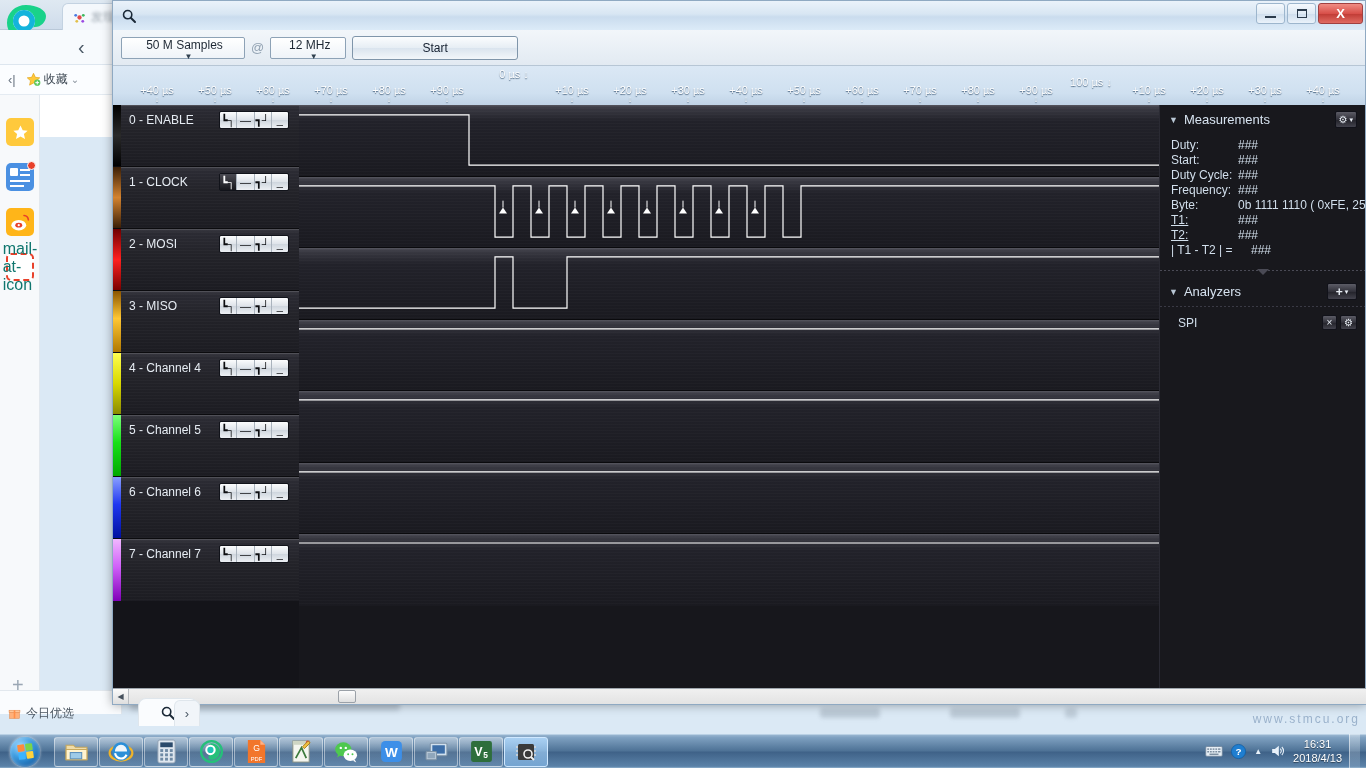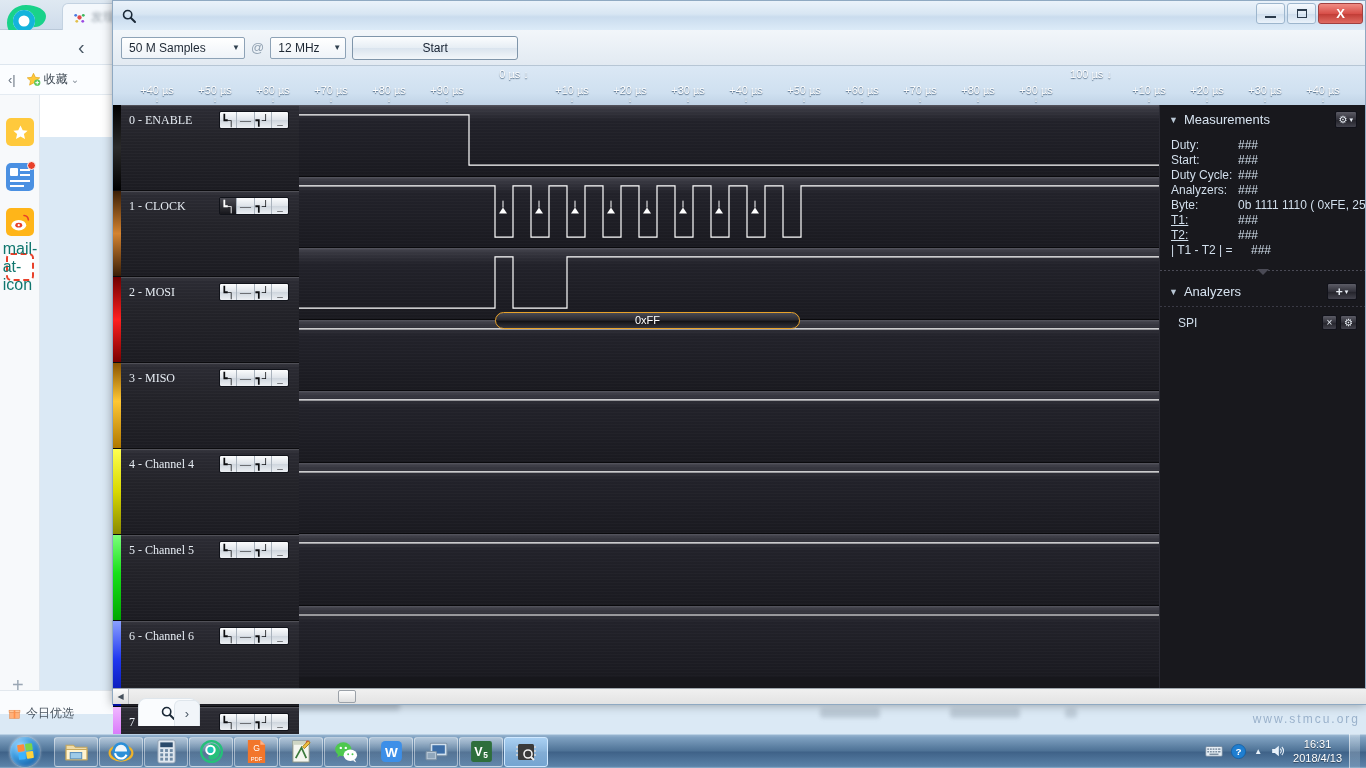--- a/index.html
+++ b/index.html
@@ -146,21 +146,21 @@
 
   .toolbar {
     height: 36px; background: linear-gradient(to bottom, #f2f6fa, #e2eaf2);
     border-bottom: 1px solid #b7c6d5;
     display: flex; align-items: center; gap: 6px; padding: 0 8px;
   }
   .combo {
     height: 22px; min-width: 70px; border: 1px solid #8da2b6; border-radius: 2px;
     background: linear-gradient(to bottom, #ffffff, #eef3f8);
     display: flex; align-items: center; justify-content: space-between;
-    padding: 0 4px 0 7px; font-size: 12px; color: #1d2733;
+    padding: 0 4px 0 7px; font-size: 12px; color: #1d2733; flex-direction: column;
   }
   .combo .arrow { font-size: 8px; color: #30404f; margin-left: 8px; }
   .at-sign { font-size: 13px; color: #93a3b3; }
   .start-btn {
     height: 24px; width: 166px; border: 1px solid #7f95aa; border-radius: 3px;
     background: linear-gradient(to bottom, #fbfdfe, #e6edf4 50%, #dae4ee 51%, #f2f6fa);
     font-size: 12px; color: #152030;
     display: flex; align-items: center; justify-content: center;
   }
 
@@ -187,27 +187,26 @@
   .chan-col { width: 186px; flex: 0 0 186px; background: #141419; }
   .wave-col { flex: 1 1 auto; position: relative; background: #17171c; }
   .side-panel {
     width: 206px; flex: 0 0 206px;
     background: #18181d;
     border-left: 1px solid #2a2a33;
     color: #c8d6e5;
   }
 
   .chan {
-    position: relative; height: 86px; width: 186px;
+    position: relative; height: 62px; width: 186px;
     background:
       repeating-linear-gradient(to bottom, rgba(255,255,255,.022) 0 1px, transparent 1px 3px),
       linear-gradient(to bottom, #3a3a42 0%, #2b2b33 4px, #232329 40%, #1c1c22 100%);
     border-bottom: 1px solid #0b0b0e;
     box-shadow: inset 0 1px 0 rgba(255,255,255,.10);
-    font-family: Liberation Serif, serif;
   }
   .chan-color { position: absolute; left: 0; top: 0; width: 8px; height: 100%; }
   .chan-label { position: absolute; left: 16px; top: 8px; font-size: 12px; color: #e6ecf3; white-space: nowrap; }
   .trigbtn {
     position: absolute; right: 10px; top: 6px; height: 18px; width: 70px;
     border: 1px solid #11131a; border-radius: 2px;
     background: linear-gradient(to bottom, #fbfcfd, #dfe4ea 48%, #cfd6de 52%, #edf0f4);
     display: flex;
   }
   .trigcell {
@@ -420,21 +419,21 @@
         <span class="arrow">▼</span>
       </div>
       <div class="start-btn">Start</div>
     </div>
 
     <div class="ruler">
       <div class="ruler-major" style="left:401px;top:2px;">
         <span>0 µs</span>
         <i>↓</i>
       </div>
-      <div class="ruler-major" style="left:978px;top:2px;">
+      <div class="ruler-major" style="left:978px;top:10px;">
         <span>100 µs</span>
         <i>↓</i>
       </div>
       <div class="ruler-tick" style="left:44px;"><span>+40 µs</span><i>↓</i></div>
       <div class="ruler-tick" style="left:102px;"><span>+50 µs</span><i>↓</i></div>
       <div class="ruler-tick" style="left:160px;"><span>+60 µs</span><i>↓</i></div>
       <div class="ruler-tick" style="left:218px;"><span>+70 µs</span><i>↓</i></div>
       <div class="ruler-tick" style="left:276px;"><span>+80 µs</span><i>↓</i></div>
       <div class="ruler-tick" style="left:334px;"><span>+90 µs</span><i>↓</i></div>
       <div class="ruler-tick" style="left:459px;"><span>+10 µs</span><i>↓</i></div>
@@ -578,28 +577,20 @@
             </g>
           </svg>
         </div>
 
         <div class="wrow">
           <svg class="wsvg" viewBox="0 0 860 71.5" preserveAspectRatio="none">
             <polyline fill="none" stroke="#ffffff" stroke-width="1.2" vector-effect="non-scaling-stroke" points="0,61 196,61 196,9 214,9 214,61 268,61 268,9 860,9"></polyline>
           </svg>
         </div>
 
-        <div class="wrow">
-          <svg class="wsvg" viewBox="0 0 860 71.5" preserveAspectRatio="none">
-            <polyline fill="none" stroke="#ffffff" stroke-width="1.2" vector-effect="non-scaling-stroke" points="0,9 860,9"></polyline>
-          </svg>
-          <div class="bubble" style="left:196px;width:305px;top:-8px;border:1.6px solid #e8a22a;">
-            <span>0xFF</span>
-          </div>
-        </div>
 
         <div class="wrow">
           <svg class="wsvg" viewBox="0 0 860 71.5" preserveAspectRatio="none">
             <polyline fill="none" stroke="#ffffff" stroke-width="1.2" vector-effect="non-scaling-stroke" points="0,9 860,9"></polyline>
           </svg>
         </div>
         <div class="wrow">
           <svg class="wsvg" viewBox="0 0 860 71.5" preserveAspectRatio="none">
             <polyline fill="none" stroke="#ffffff" stroke-width="1.2" vector-effect="non-scaling-stroke" points="0,9 860,9"></polyline>
           </svg>
@@ -636,21 +627,21 @@
             </div>
           <div class="meas-row">
               <span class="meas-key">Start:</span>
               <span class="meas-val">###</span>
             </div>
           <div class="meas-row">
               <span class="meas-key">Duty Cycle:</span>
               <span class="meas-val">###</span>
             </div>
           <div class="meas-row">
-              <span class="meas-key">Analyzers:</span>
+              <span class="meas-key">Frequency:</span>
               <span class="meas-val">###</span>
             </div>
           <div class="meas-row">
               <span class="meas-key">Byte:</span>
               <span class="meas-val" style="white-space:nowrap;">0b  1111  1110 ( 0xFE, 254 )</span>
             </div>
           <div class="meas-row">
               <span class="meas-key u">T1:</span>
               <span class="meas-val">###</span>
             </div>

